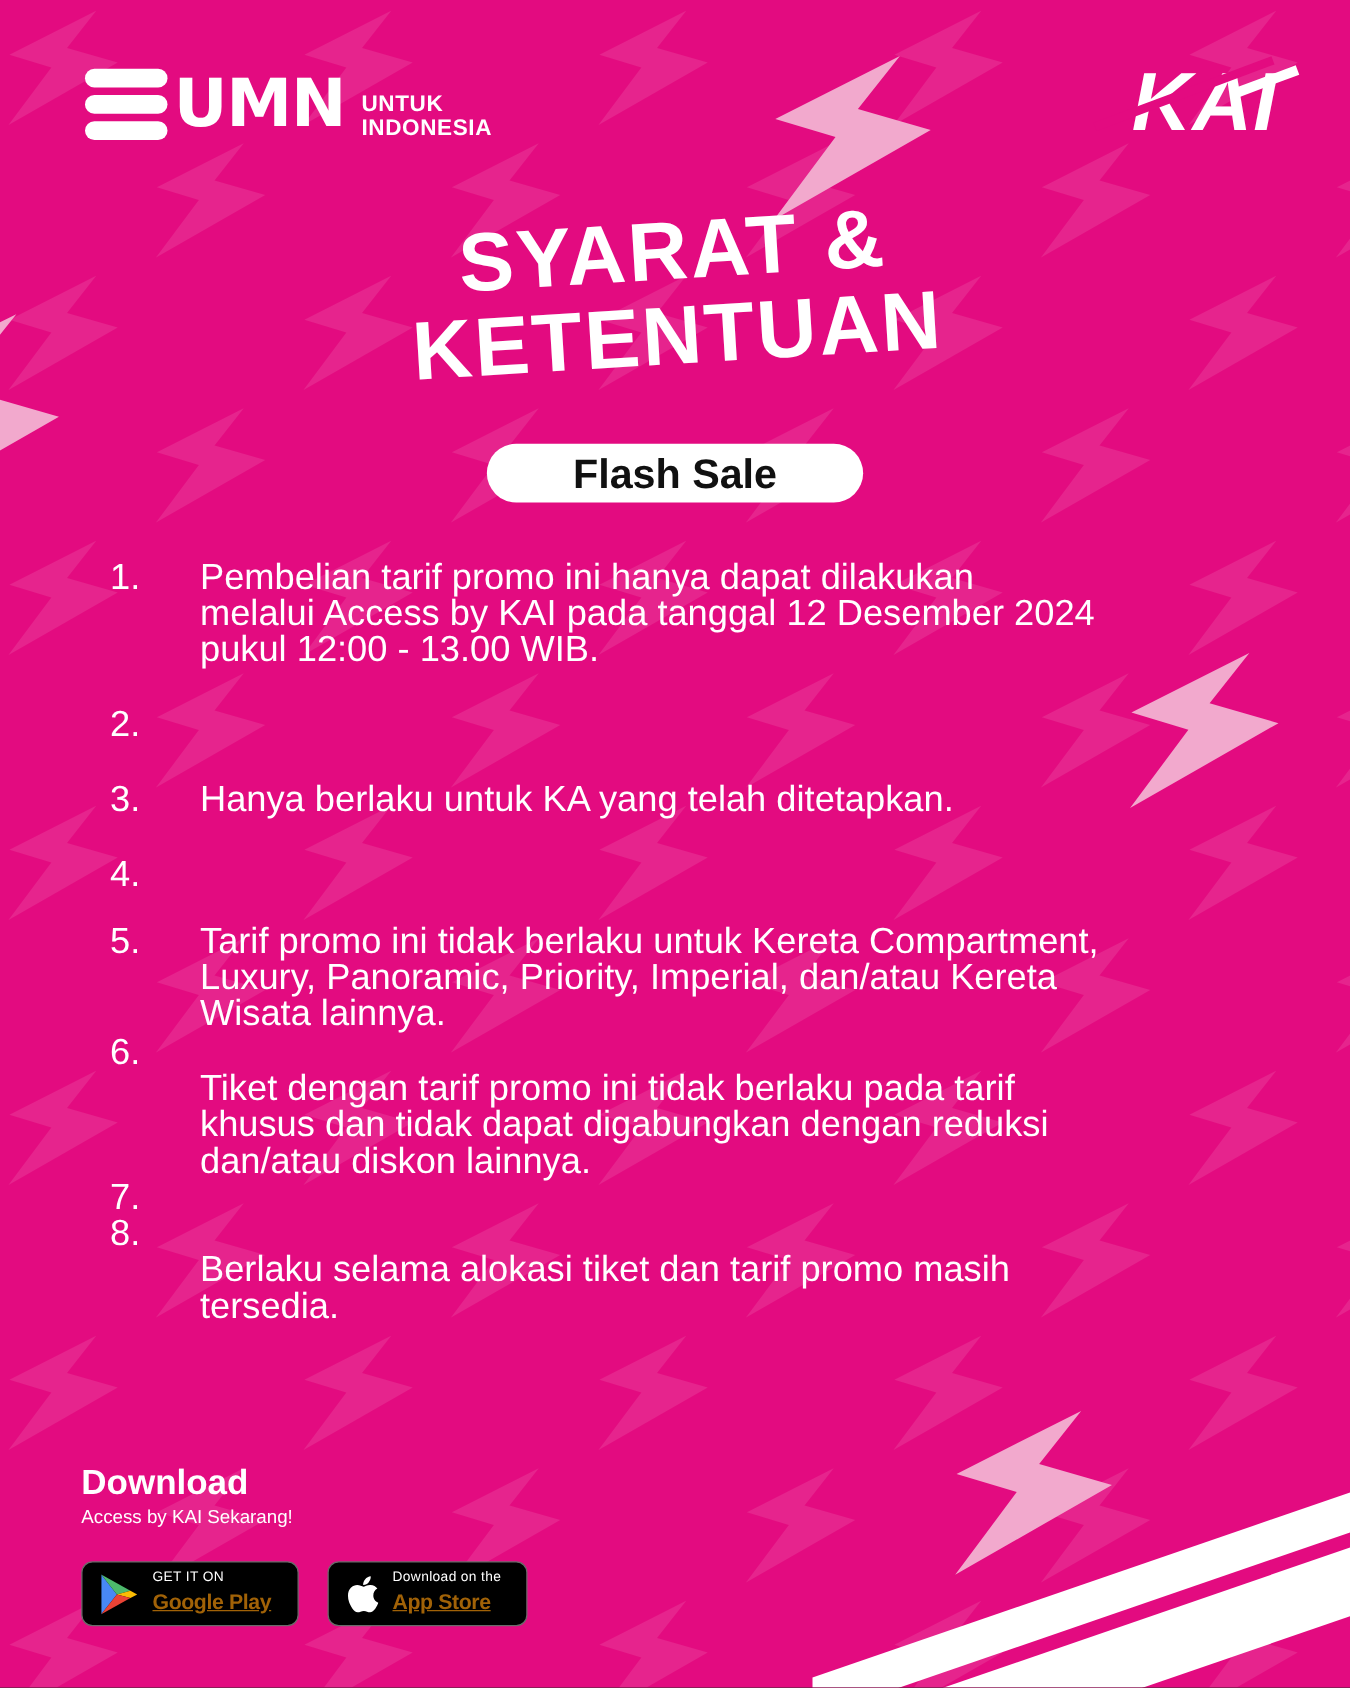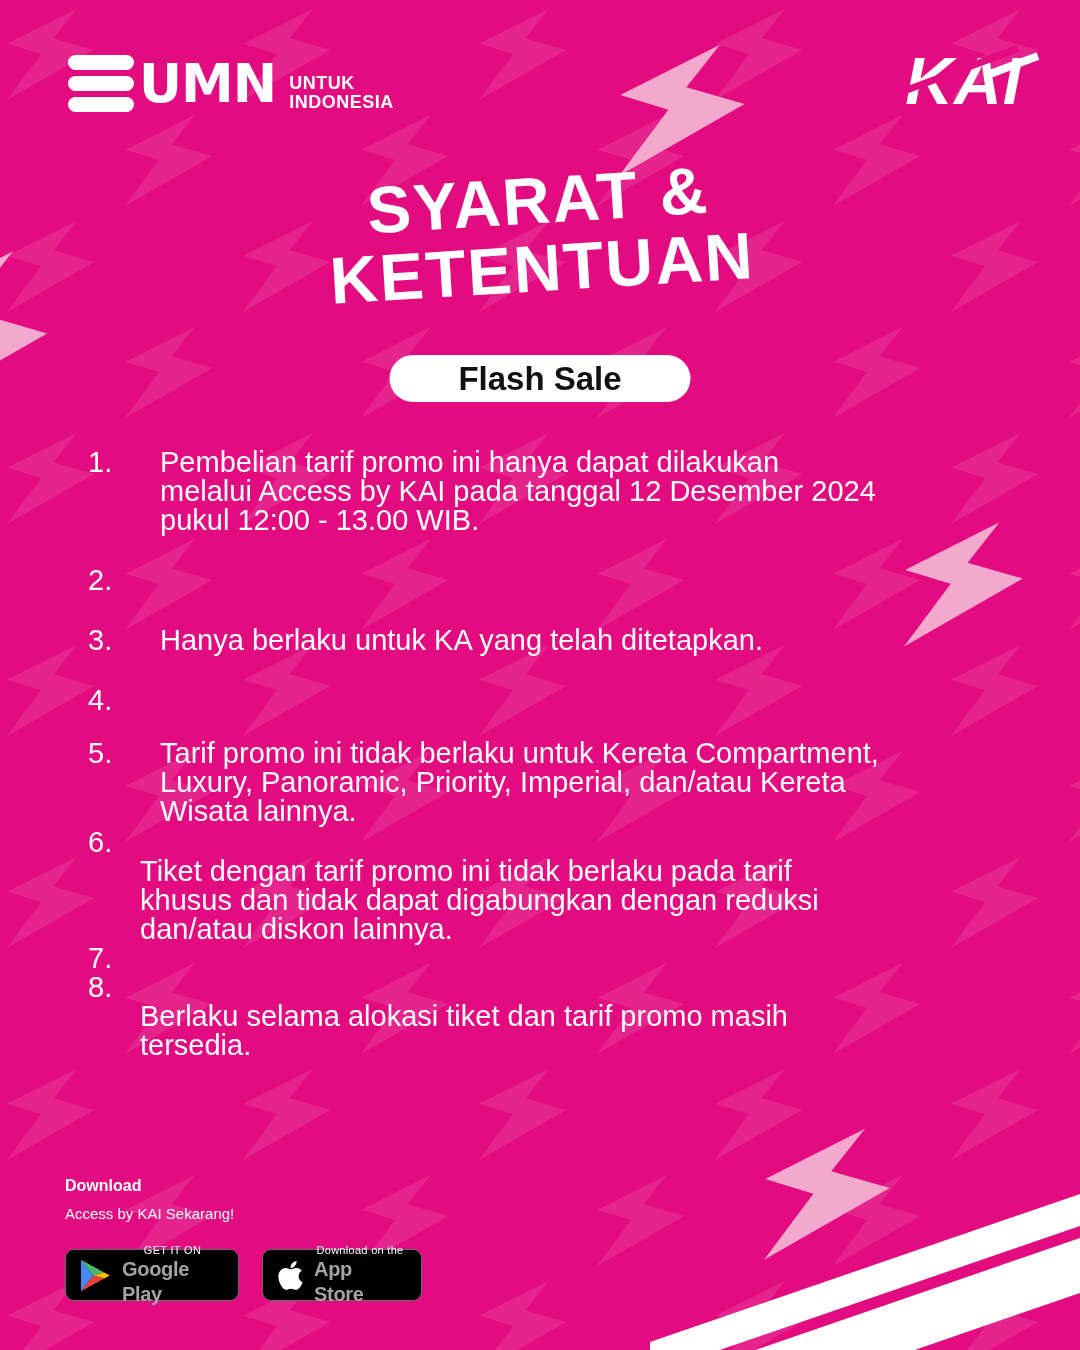--- a/index.html
+++ b/index.html
@@ -34,36 +34,36 @@
   
   .terms{position:absolute;top:448px;left:88px;right:60px;margin:0;padding:0;list-style:none;
     font-size:29px;line-height:29px;}
   .term{display:flex;margin-bottom:31px;}
   .term .num{flex:none;width:72px;}
   .term .txt{white-space:pre-line;}
   .term:nth-child(4){margin-bottom:24px;}
   .term:nth-child(5){margin-bottom:2px;}
   .term.offset{display:block;margin-bottom:0;}
   .term.offset .num{display:block;width:auto;}
-  .term.offset .txt{display:block;margin-left:52px;}
+  .term.offset .txt{display:block;margin-left:72px;}
 
   
   .footer{position:absolute;left:65px;top:1172px;}
-  .dl-title{font-weight:700;font-size:16px;line-height:28px;}
+  .dl-title{font-weight:700;font-size:28px;line-height:28px;}
   .dl-sub{font-size:15px;line-height:27px;}
   .badges{display:flex;gap:23px;margin-top:22px;}
   .store-badge{
     height:52px;background:#000;border:1px solid #6a6a6a;border-radius:9px;
     display:flex;align-items:center;padding:0 15px;box-sizing:border-box;cursor:pointer;
   }
   .store-badge.gp{width:174px;}
   .store-badge.as{width:160px;}
   .store-badge .sicon{flex:none;margin-right:11px;display:flex;align-items:center;}
-  .store-badge .stext .top{font-size:11px;line-height:12px;letter-spacing:.3px;color:#fff;text-align:center;}
-  .store-badge .stext .bottom{font-size:20px;line-height:25px;font-weight:700;color:#a3a3a3;margin-top:1px;letter-spacing:-.3px;}
+  .store-badge .stext .top{font-size:11px;line-height:12px;letter-spacing:.3px;color:#fff;}
+  .store-badge .stext .bottom{font-size:17px;line-height:25px;font-weight:700;color:#a16207;margin-top:1px;letter-spacing:-.3px;text-decoration:underline;}
 </style>
 </head>
 <body>
 
 <div class="poster">
 
   <svg class="bg" width="1080" height="1350" viewBox="0 0 1080 1350">
     <defs>
       <polygon id="bolt" points="91,6 2,51 45,64 1,123 113,59 61,44"></polygon>
       <pattern id="boltpat" width="236" height="212" patternUnits="userSpaceOnUse">

